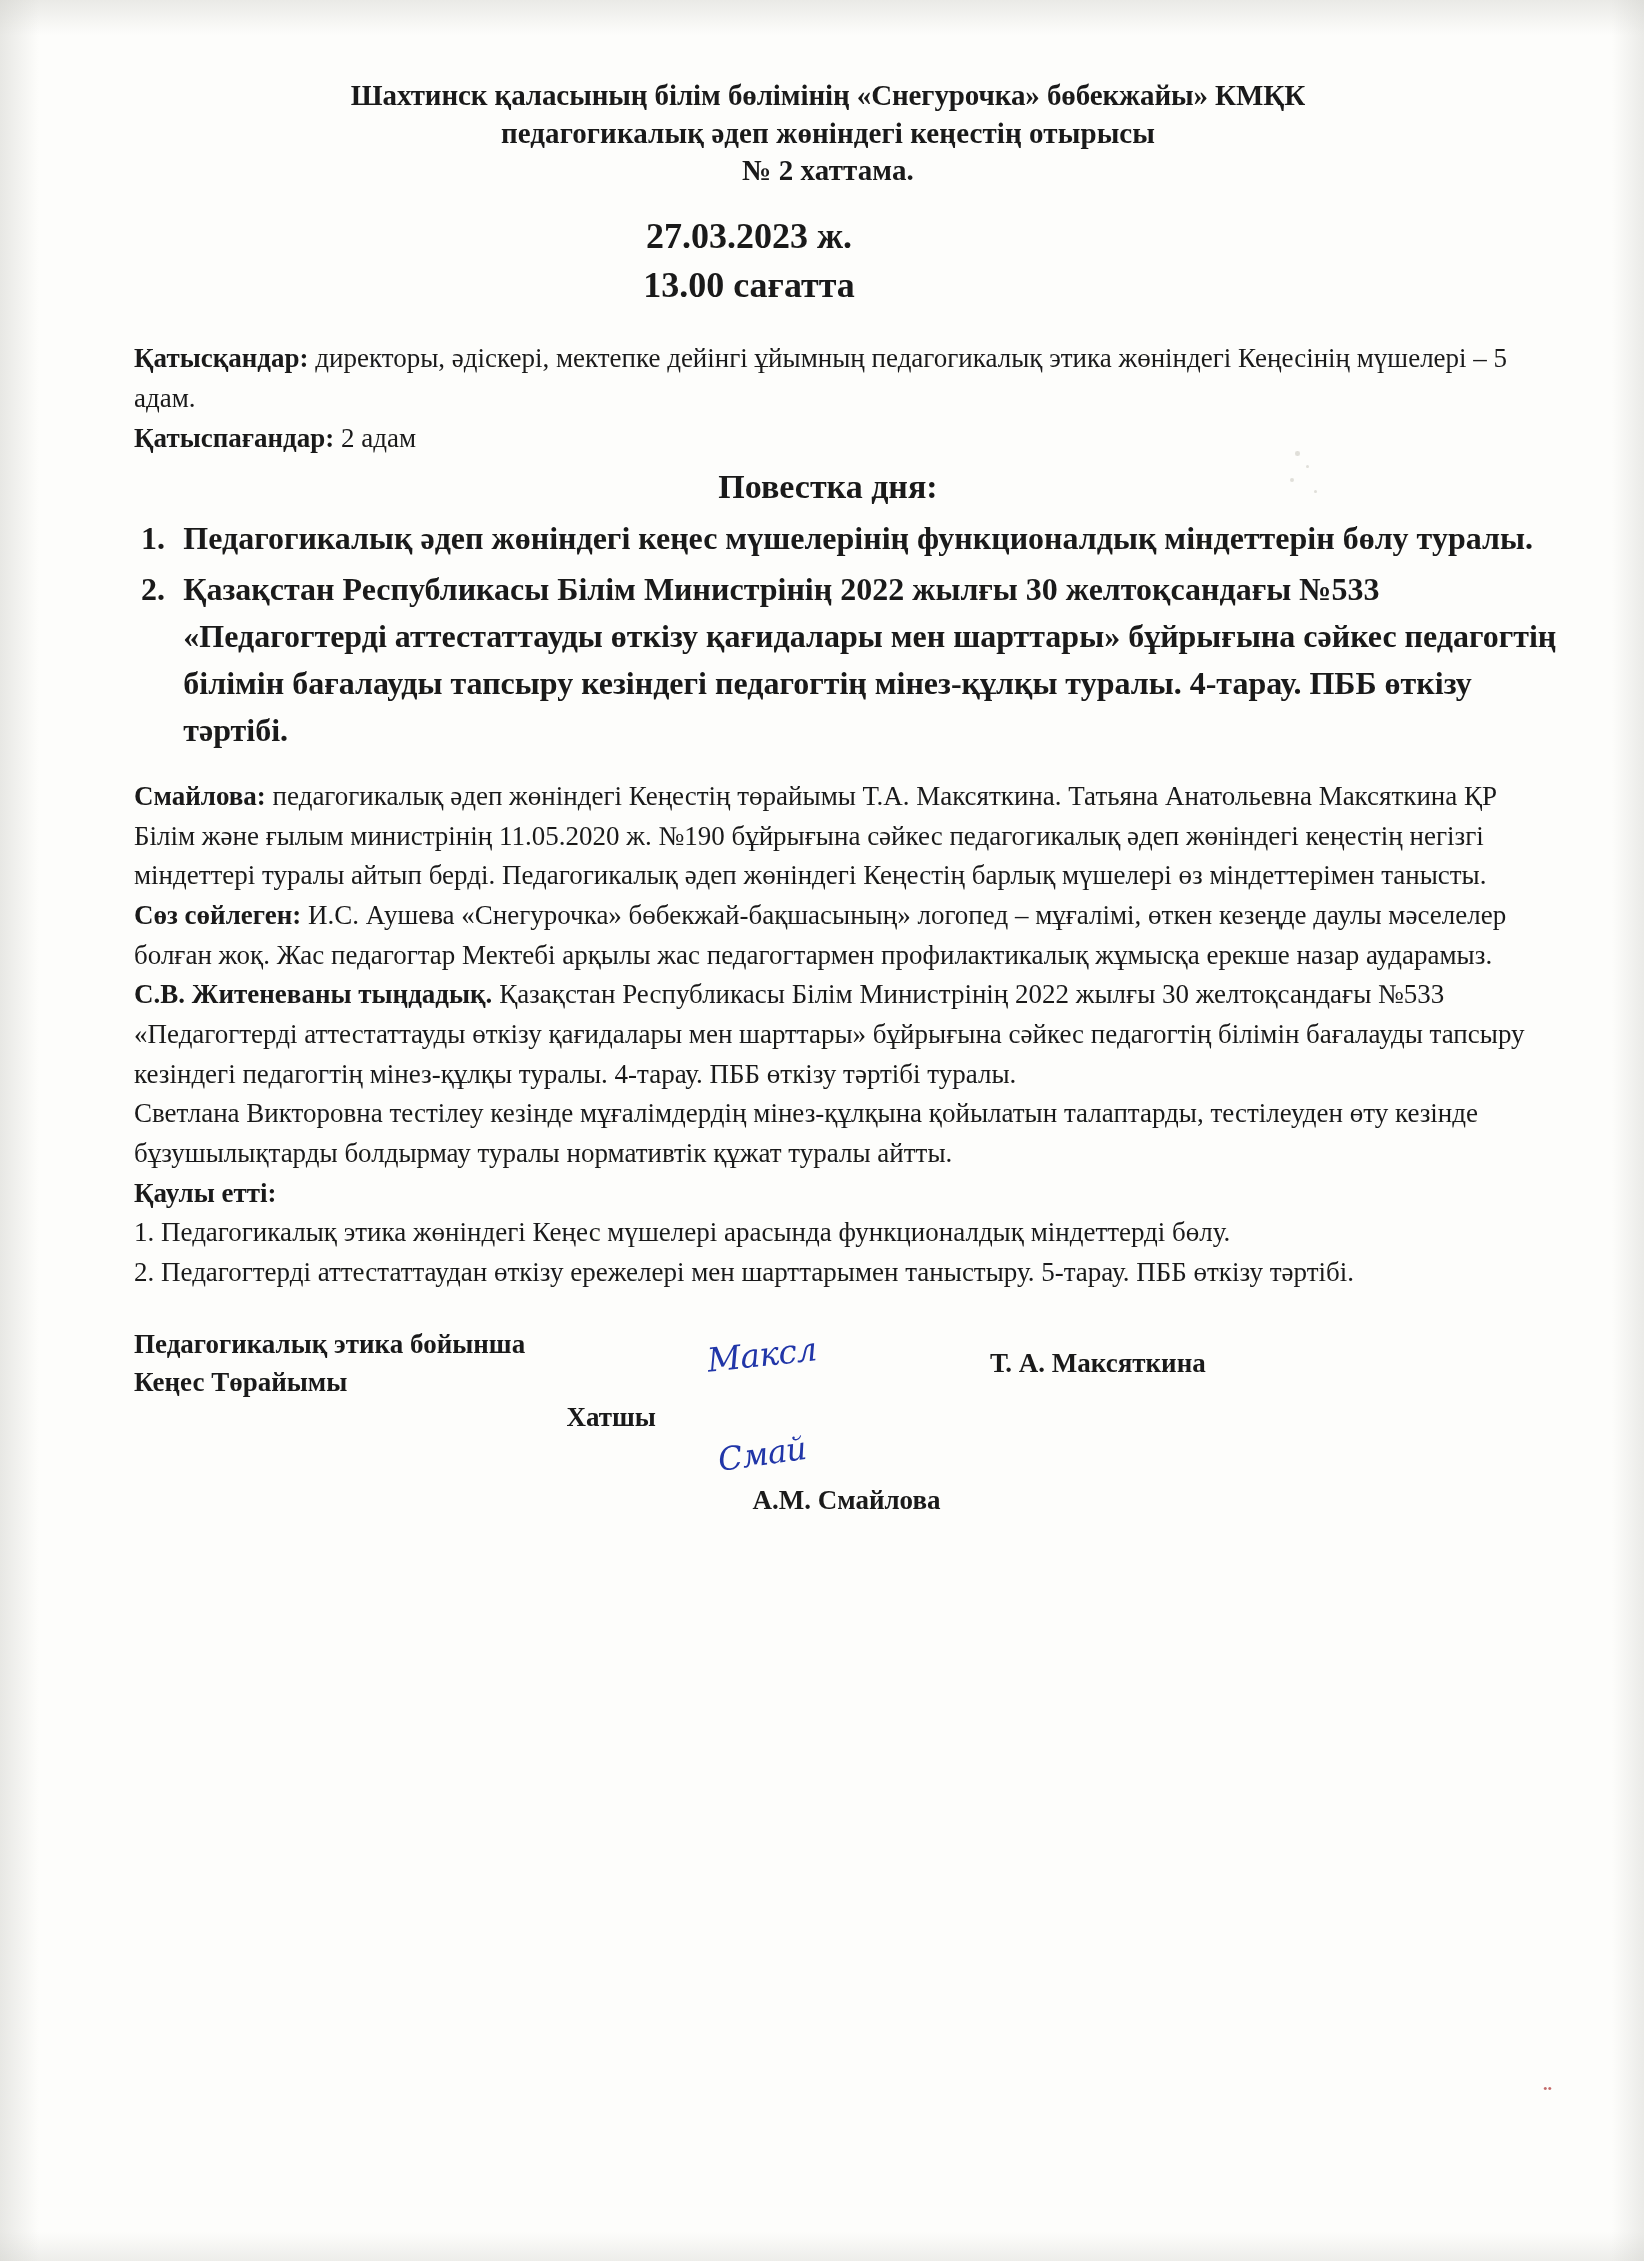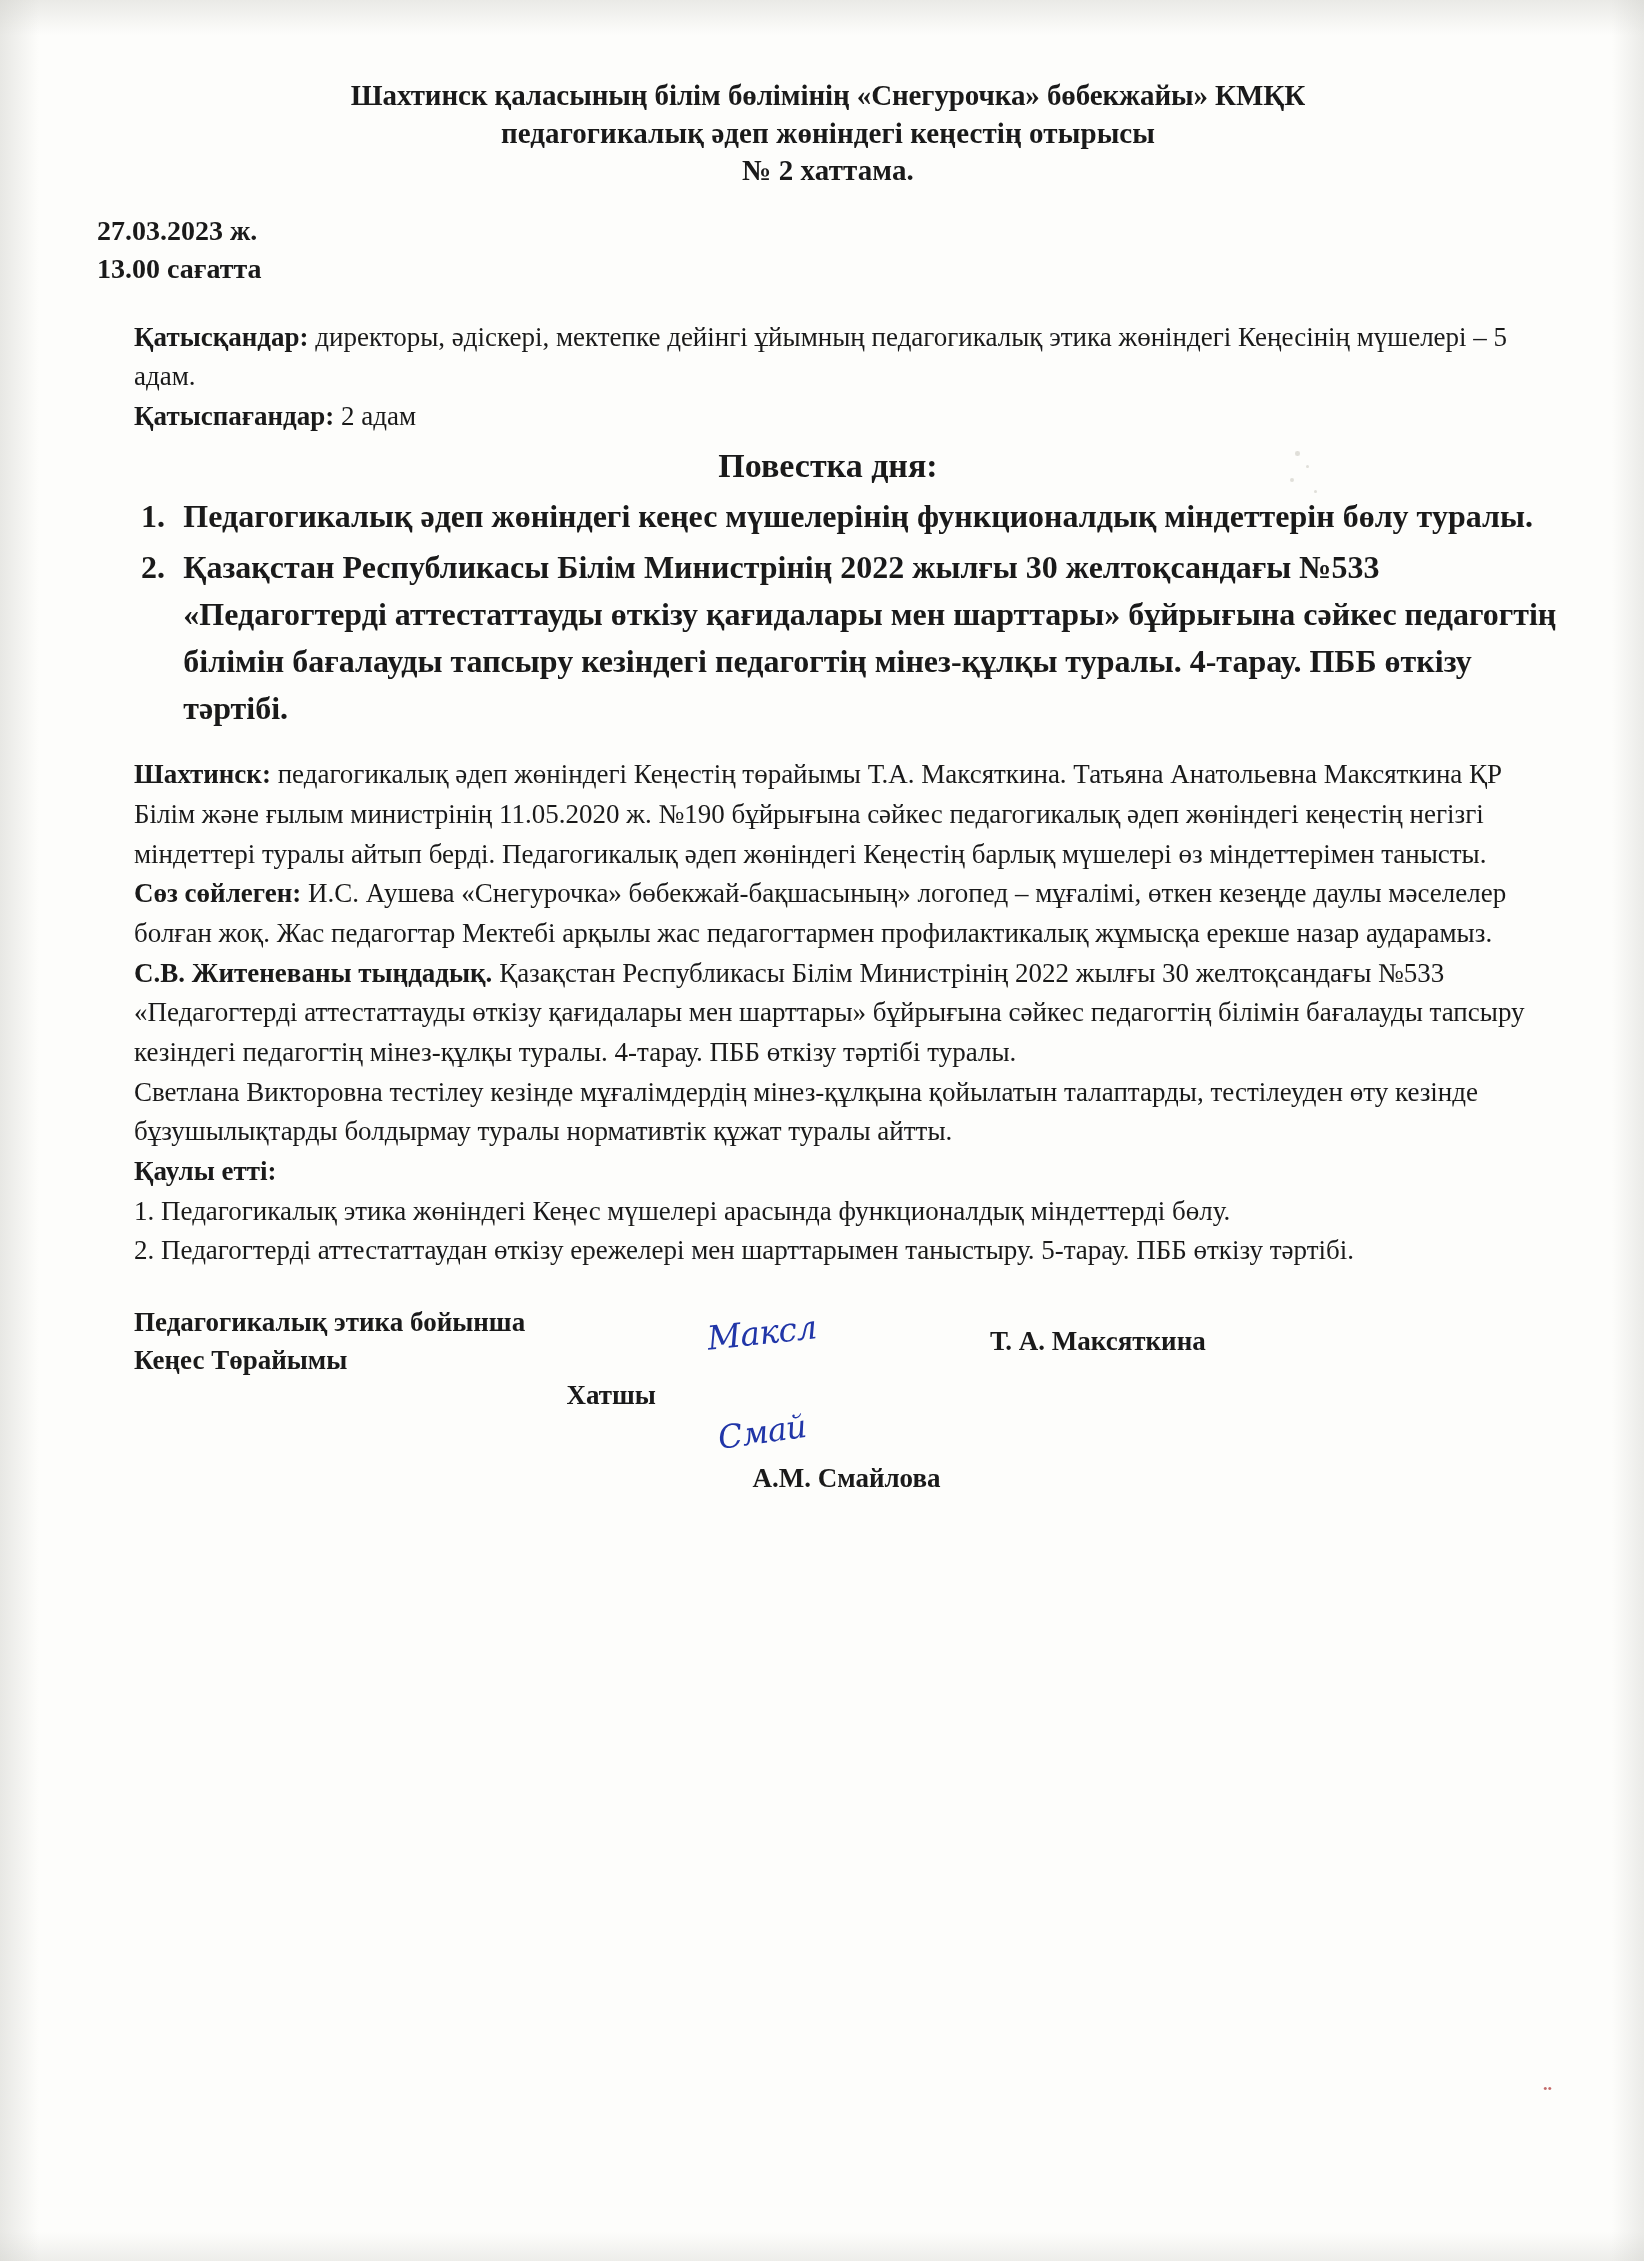--- a/index.html
+++ b/index.html
@@ -40,23 +40,23 @@
     font-weight: bold;
     font-size: 29px;
     line-height: 1.30;
     letter-spacing: 0.1px;
   }
   .title-line { white-space: nowrap; }
   .title-line.l2 { letter-spacing: -0.1px; }
 
   .date-block {
     margin-top: 22px;
-    text-align: left;
-    font-weight: bold;
-    font-size: 28px;
+    text-align: center;
+    font-weight: bold;
+    font-size: 36px;
     line-height: 1.35;
     padding-right: 158px;
   }
 
   .body {
     margin-top: 30px;
     font-size: 27px;
     line-height: 1.47;
     text-align: left;
   }
@@ -172,21 +172,21 @@
       </div>
 
       <div class="center-head">Повестка дня:</div>
 
       <ol class="agenda">
         <li>Педагогикалық әдеп жөніндегі кеңес мүшелерінің функционалдық міндеттерін бөлу туралы.</li>
         <li>Қазақстан Республикасы Білім Министрінің 2022 жылғы 30 желтоқсандағы №533 «Педагогтерді аттестаттауды өткізу қағидалары мен шарттары» бұйрығына сәйкес педагогтің білімін бағалауды тапсыру кезіндегі педагогтің мінез-құлқы туралы. 4-тарау. ПББ өткізу тәртібі.</li>
       </ol>
 
       <div class="para block-indent gap">
-        <span class="b">Шахтинск:</span><span> педагогикалық әдеп жөніндегі Кеңестің төрайымы Т.А. Максяткина. Татьяна Анатольевна Максяткина ҚР Білім және ғылым министрінің 11.05.2020 ж. №190 бұйрығына сәйкес педагогикалық әдеп жөніндегі кеңестің негізгі міндеттері туралы айтып берді. Педагогикалық әдеп жөніндегі Кеңестің барлық мүшелері өз міндеттерімен танысты.</span>
+        <span class="b">Смайлова:</span><span> педагогикалық әдеп жөніндегі Кеңестің төрайымы Т.А. Максяткина. Татьяна Анатольевна Максяткина ҚР Білім және ғылым министрінің 11.05.2020 ж. №190 бұйрығына сәйкес педагогикалық әдеп жөніндегі кеңестің негізгі міндеттері туралы айтып берді. Педагогикалық әдеп жөніндегі Кеңестің барлық мүшелері өз міндеттерімен танысты.</span>
       </div>
 
       <div class="para block-indent gap">
         <span class="b">Сөз сөйлеген:</span><span> И.С. Аушева «Снегурочка» бөбекжай-бақшасының»  логопед – мұғалімі, өткен кезеңде даулы мәселелер болған жоқ. Жас педагогтар Мектебі арқылы жас педагогтармен профилактикалық жұмысқа ерекше назар аударамыз.</span>
       </div>
 
       <div class="para block-indent gap">
         <span class="b">С.В. Житеневаны тыңдадық.</span><span> Қазақстан Республикасы Білім Министрінің 2022 жылғы 30 желтоқсандағы №533 «Педагогтерді аттестаттауды өткізу қағидалары мен шарттары» бұйрығына сәйкес педагогтің білімін бағалауды тапсыру кезіндегі педагогтің мінез-құлқы туралы. 4-тарау. ПББ өткізу тәртібі туралы.</span>
       </div>
 

